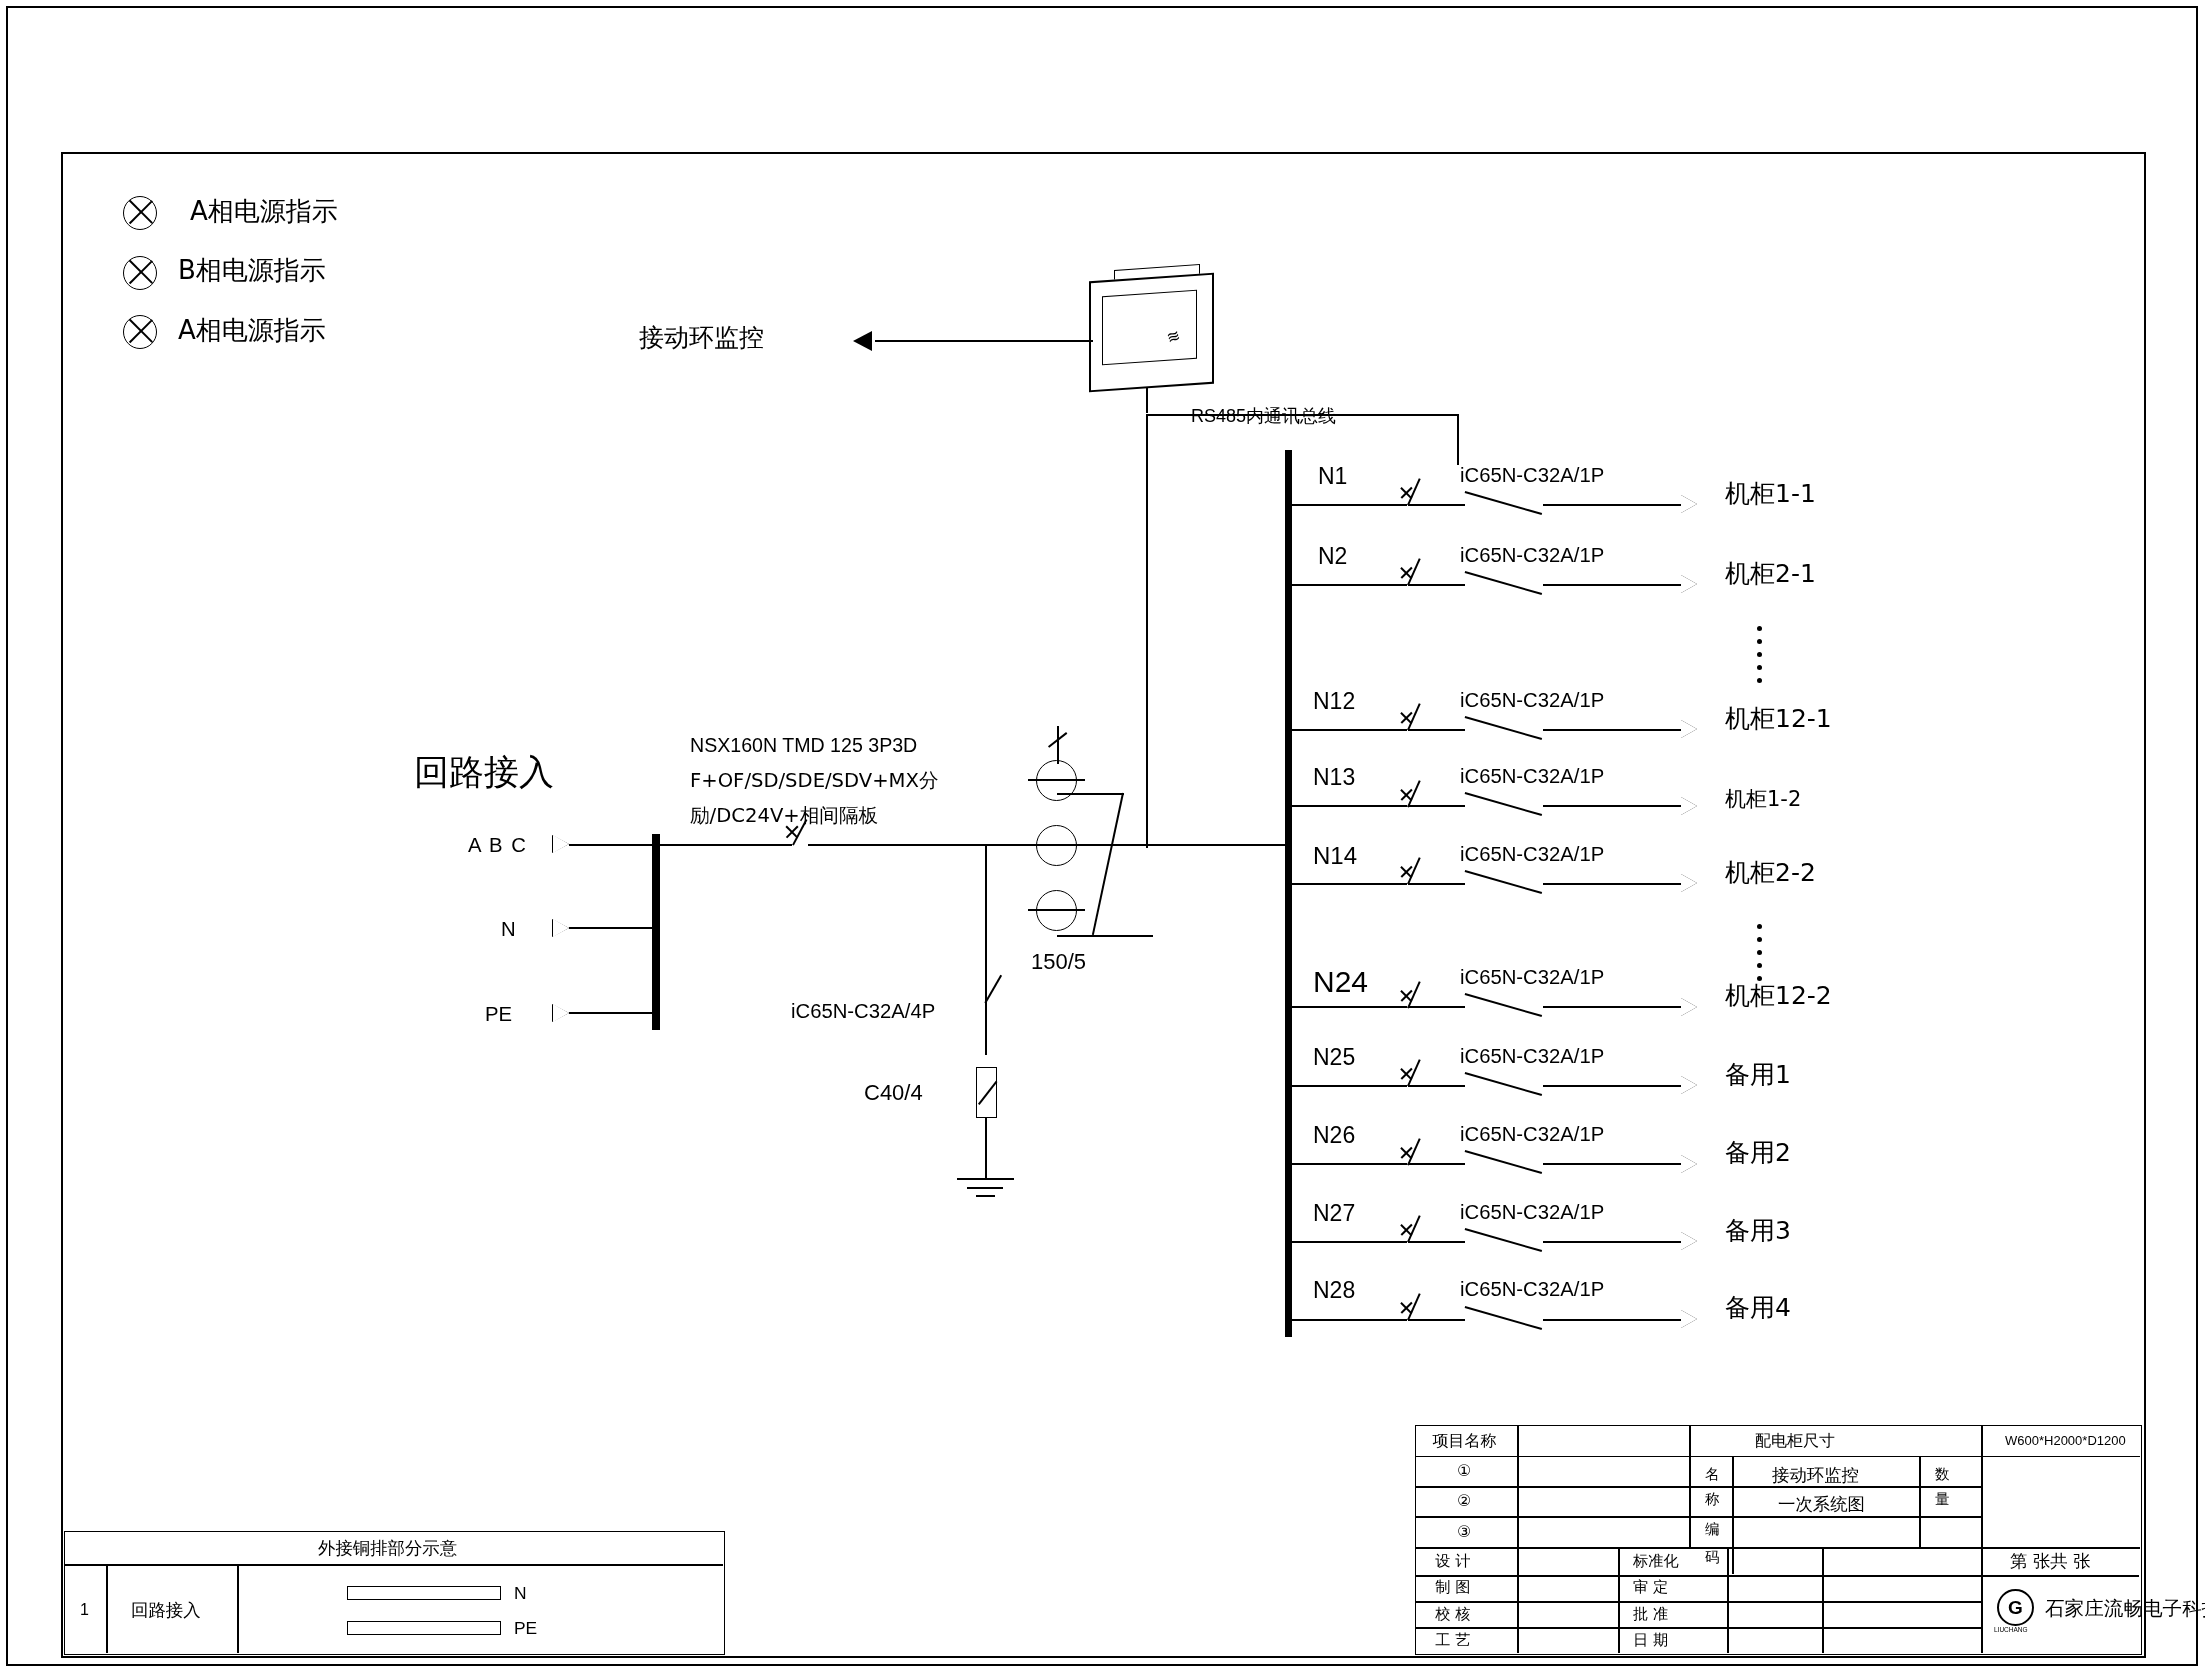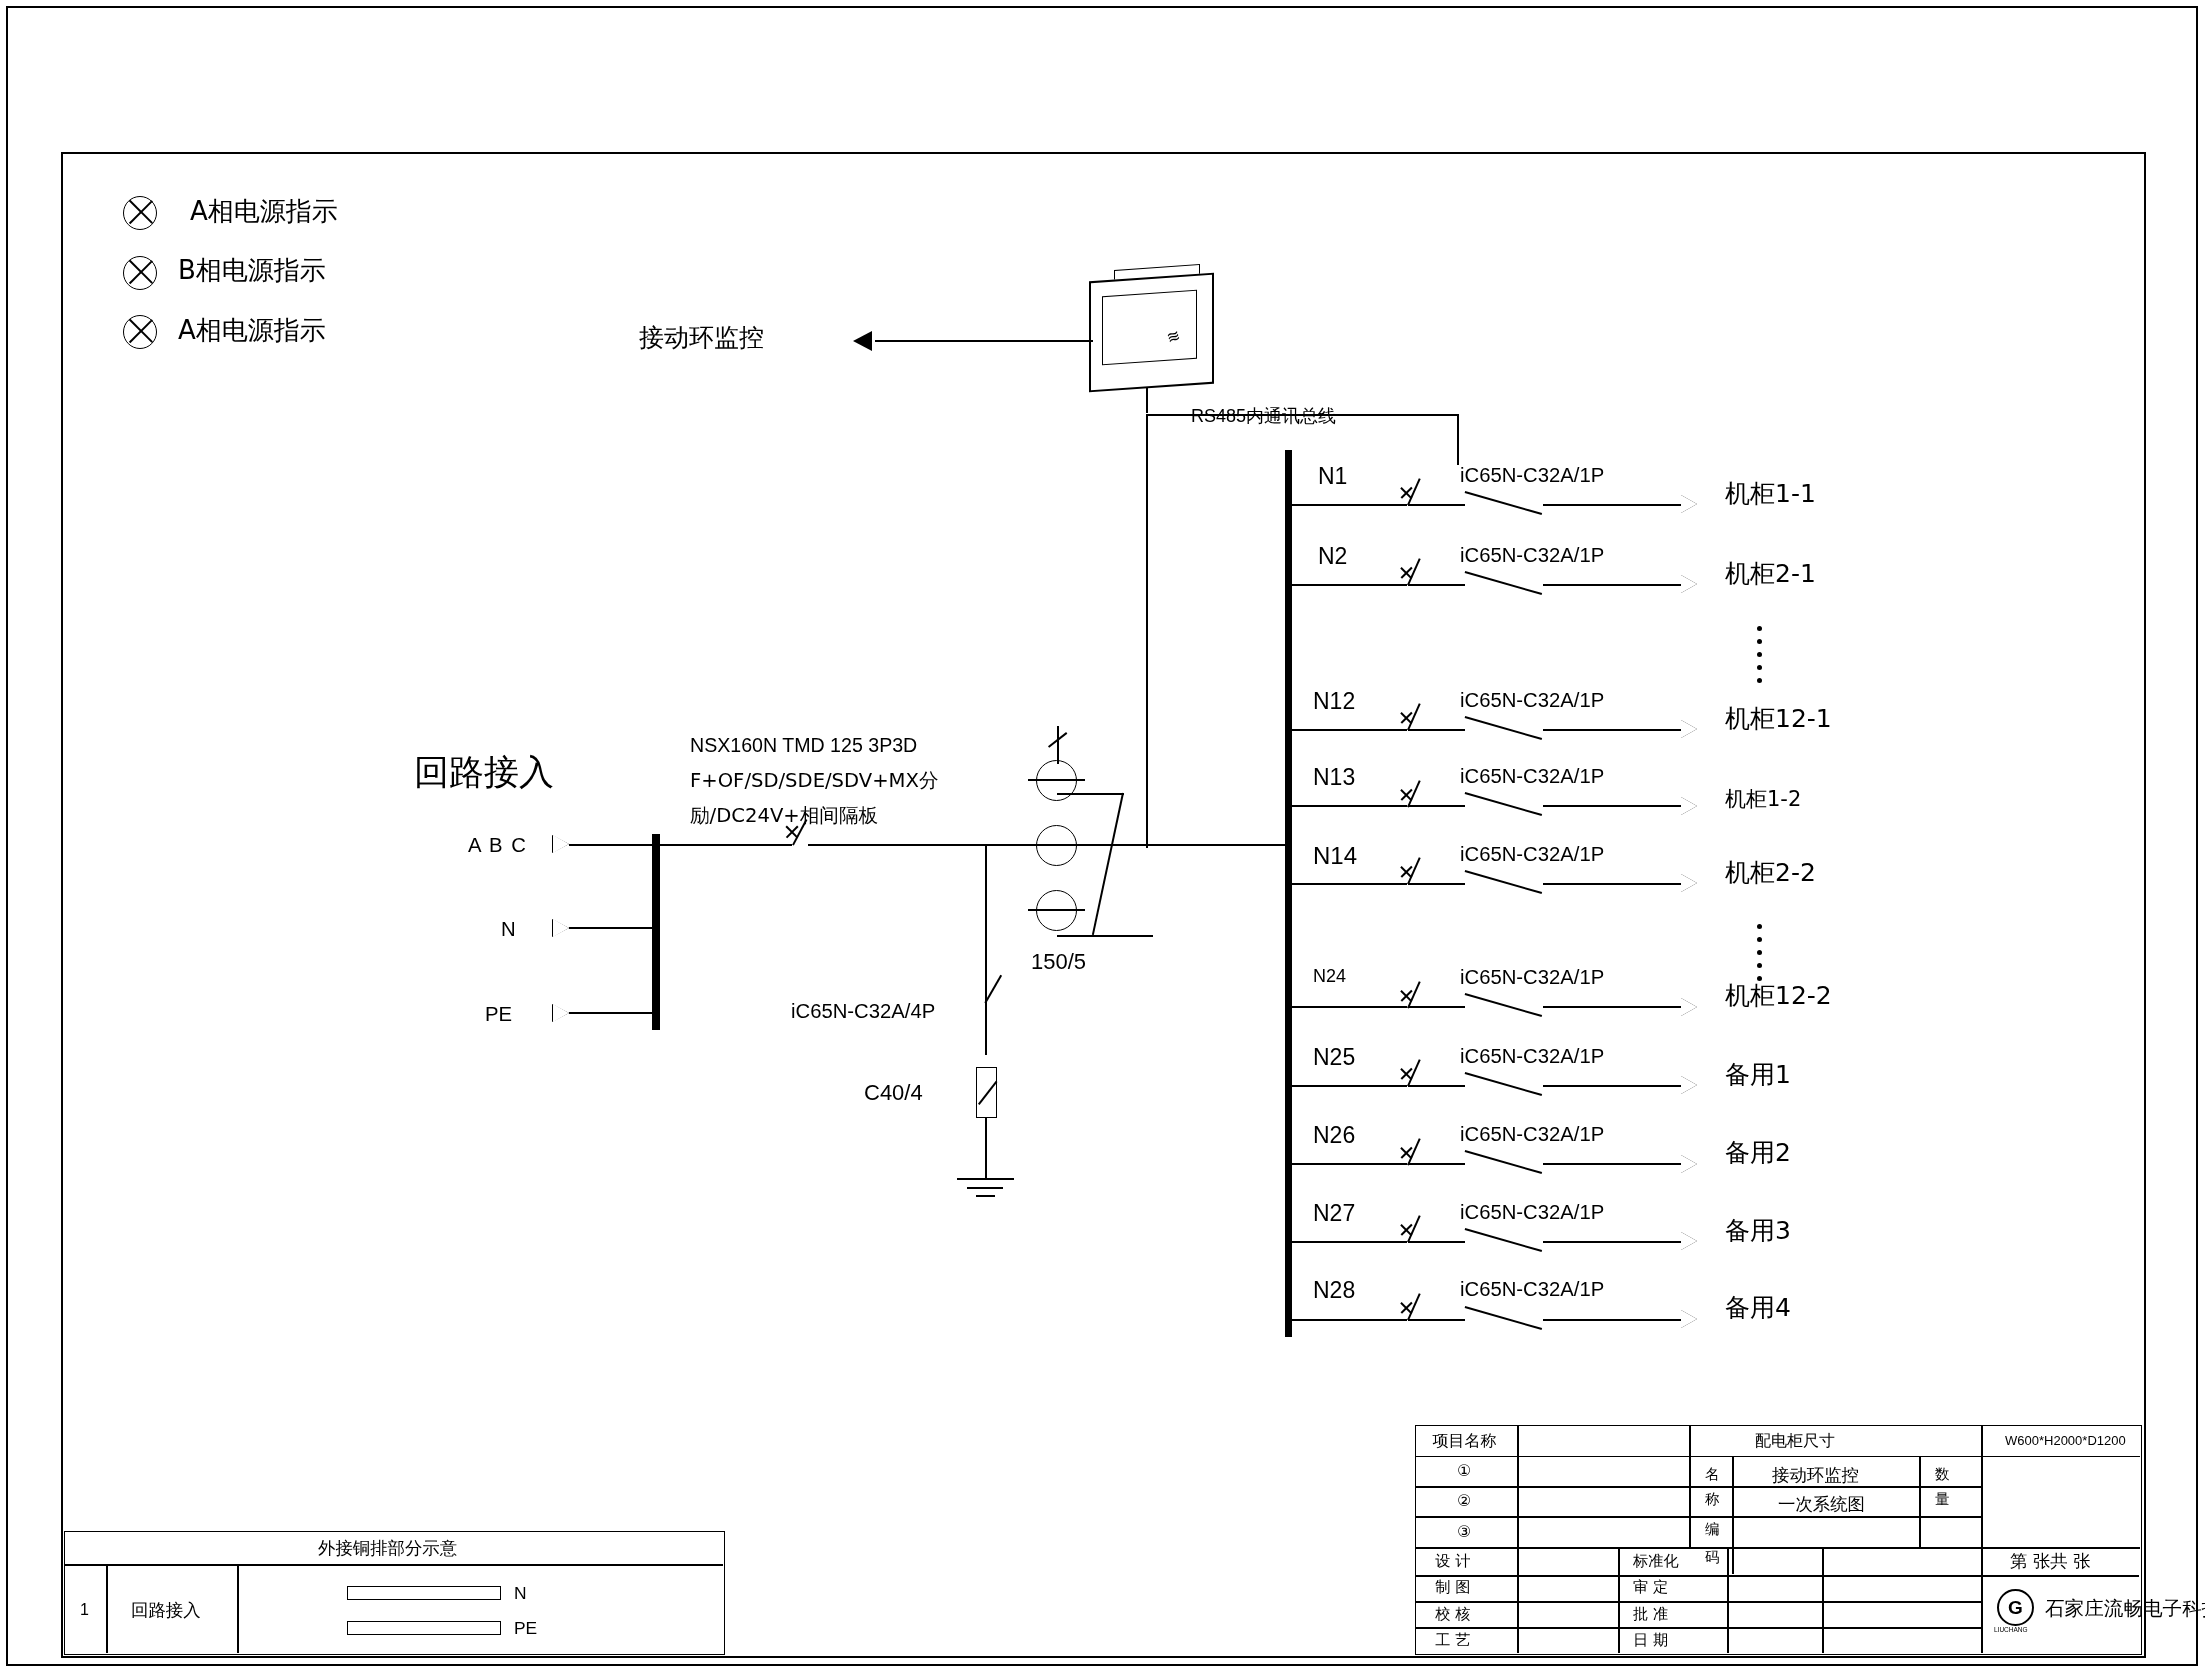--- a/index.html
+++ b/index.html
@@ -205,21 +205,21 @@
 
     <div class="dots" style="left:1757px;top:924px;">
         <i></i>
         <i></i>
         <i></i>
         <i></i>
         <i></i>
       </div>
 
     <div>
-      <div class="txt" style="left:1313px;top:967px;font-size:18px;">N24</div>
+      <div class="txt" style="left:1313px;top:967px;font-size:30px;">N24</div>
       <div class="ln hline" style="left:1292px;top:1006px;width:115px;"></div>
       <div class="ln" style="left:1407px;top:979px;width:1.5px;height:29px;transform:rotate(24deg);transform-origin:bottom;"></div>
       <div class="ln" style="left:1399px;top:995px;width:14.5px;height:1.5px;transform:rotate(45deg);"></div>
       <div class="ln" style="left:1399px;top:995px;width:14.5px;height:1.5px;transform:rotate(-45deg);"></div>
       <div class="ln hline" style="left:1408px;top:1006px;width:57px;"></div>
       <div class="ln" style="left:1465px;top:993px;width:80px;height:1.5px;transform:rotate(16deg);transform-origin:left;"></div>
       <div class="ln hline" style="left:1543px;top:1006px;width:138px;"></div>
       <div class="arrowOpen" style="left:1681px;top:998px;border-left:16px solid #000;"></div>
       <div class="txt" style="left:1460px;top:967px;font-size:20.3px;">iC65N-C32A/1P</div>
       <div class="txt cjk" style="left:1725px;top:983px;font-size:25px;">机柜12-2</div>

